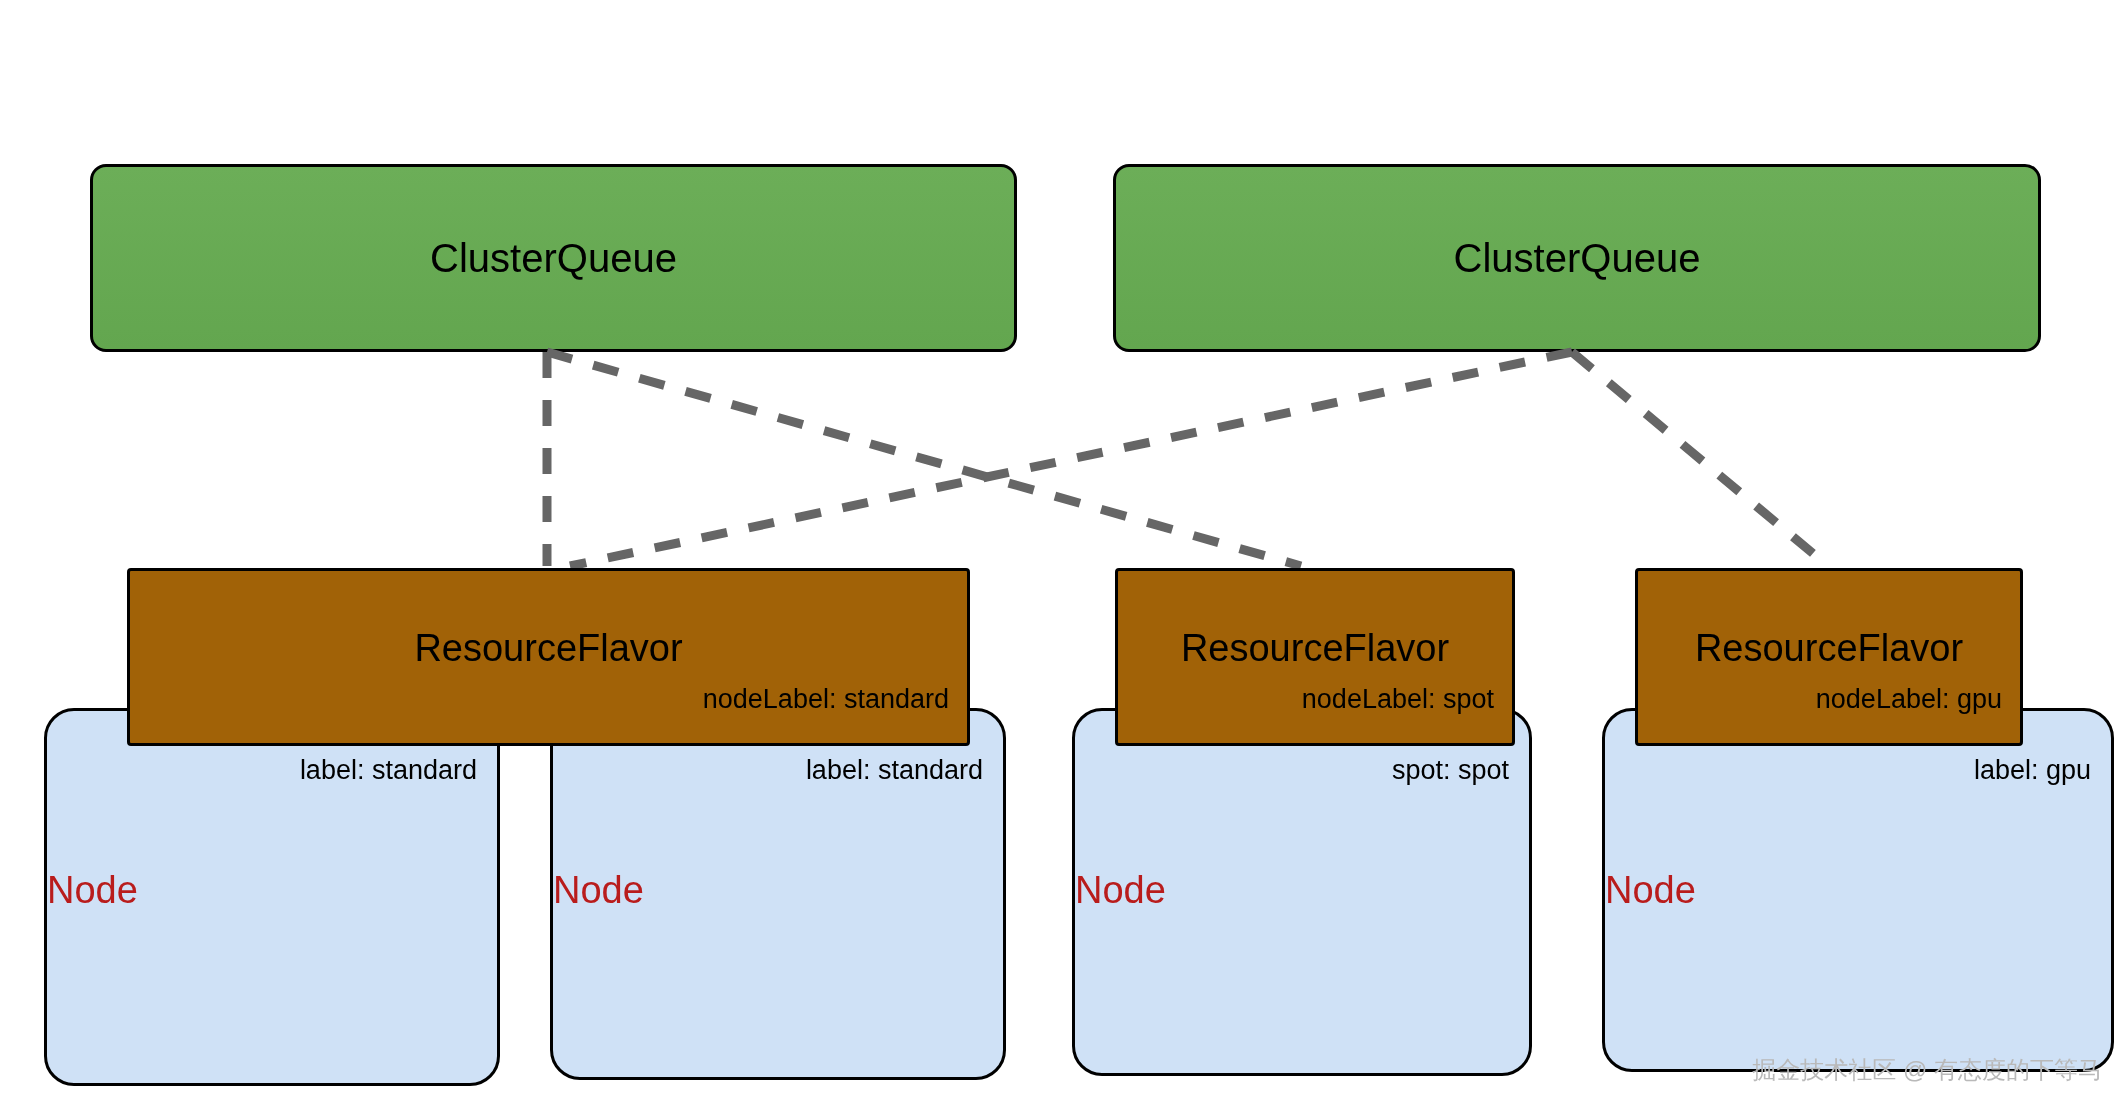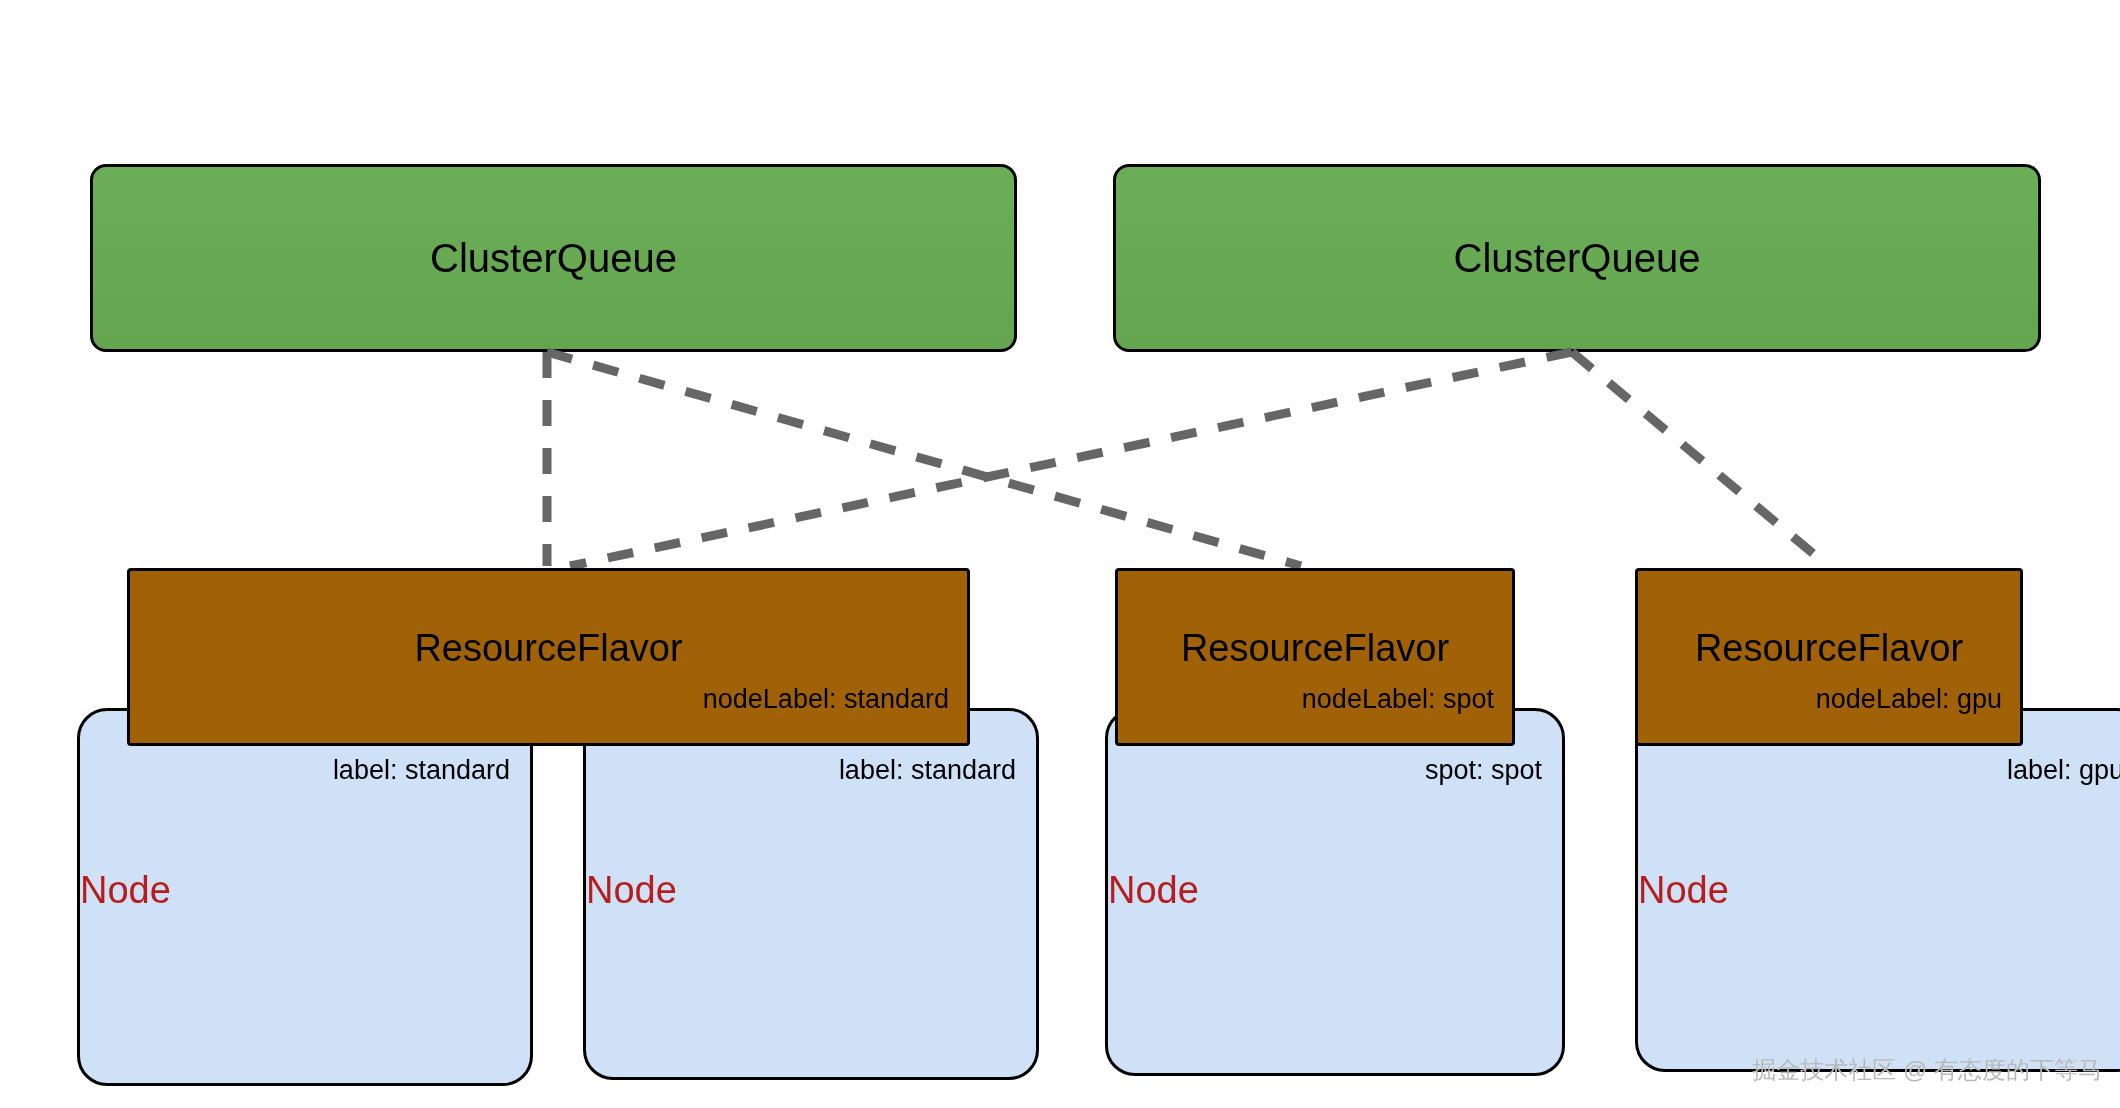--- a/index.html
+++ b/index.html
@@ -91,21 +91,20 @@
     font-size: 27px;
     color: #000000;
     white-space: nowrap;
   }
 
   
   .node {
     background: #cfe1f6;
     border-radius: 30px;
     z-index: 4;
-    margin-left: 33px;
   }
   .nd-1 { left: 44px;   top: 708px; width: 456px; height: 378px; }
   .nd-2 { left: 550px;  top: 708px; width: 456px; height: 372px; }
   .nd-3 { left: 1072px; top: 708px; width: 460px; height: 368px; }
   .nd-4 { left: 1602px; top: 708px; width: 512px; height: 364px; }
   .nd-label {
     position: absolute;
     right: 20px;
     top: 44px;
     text-align: right;

